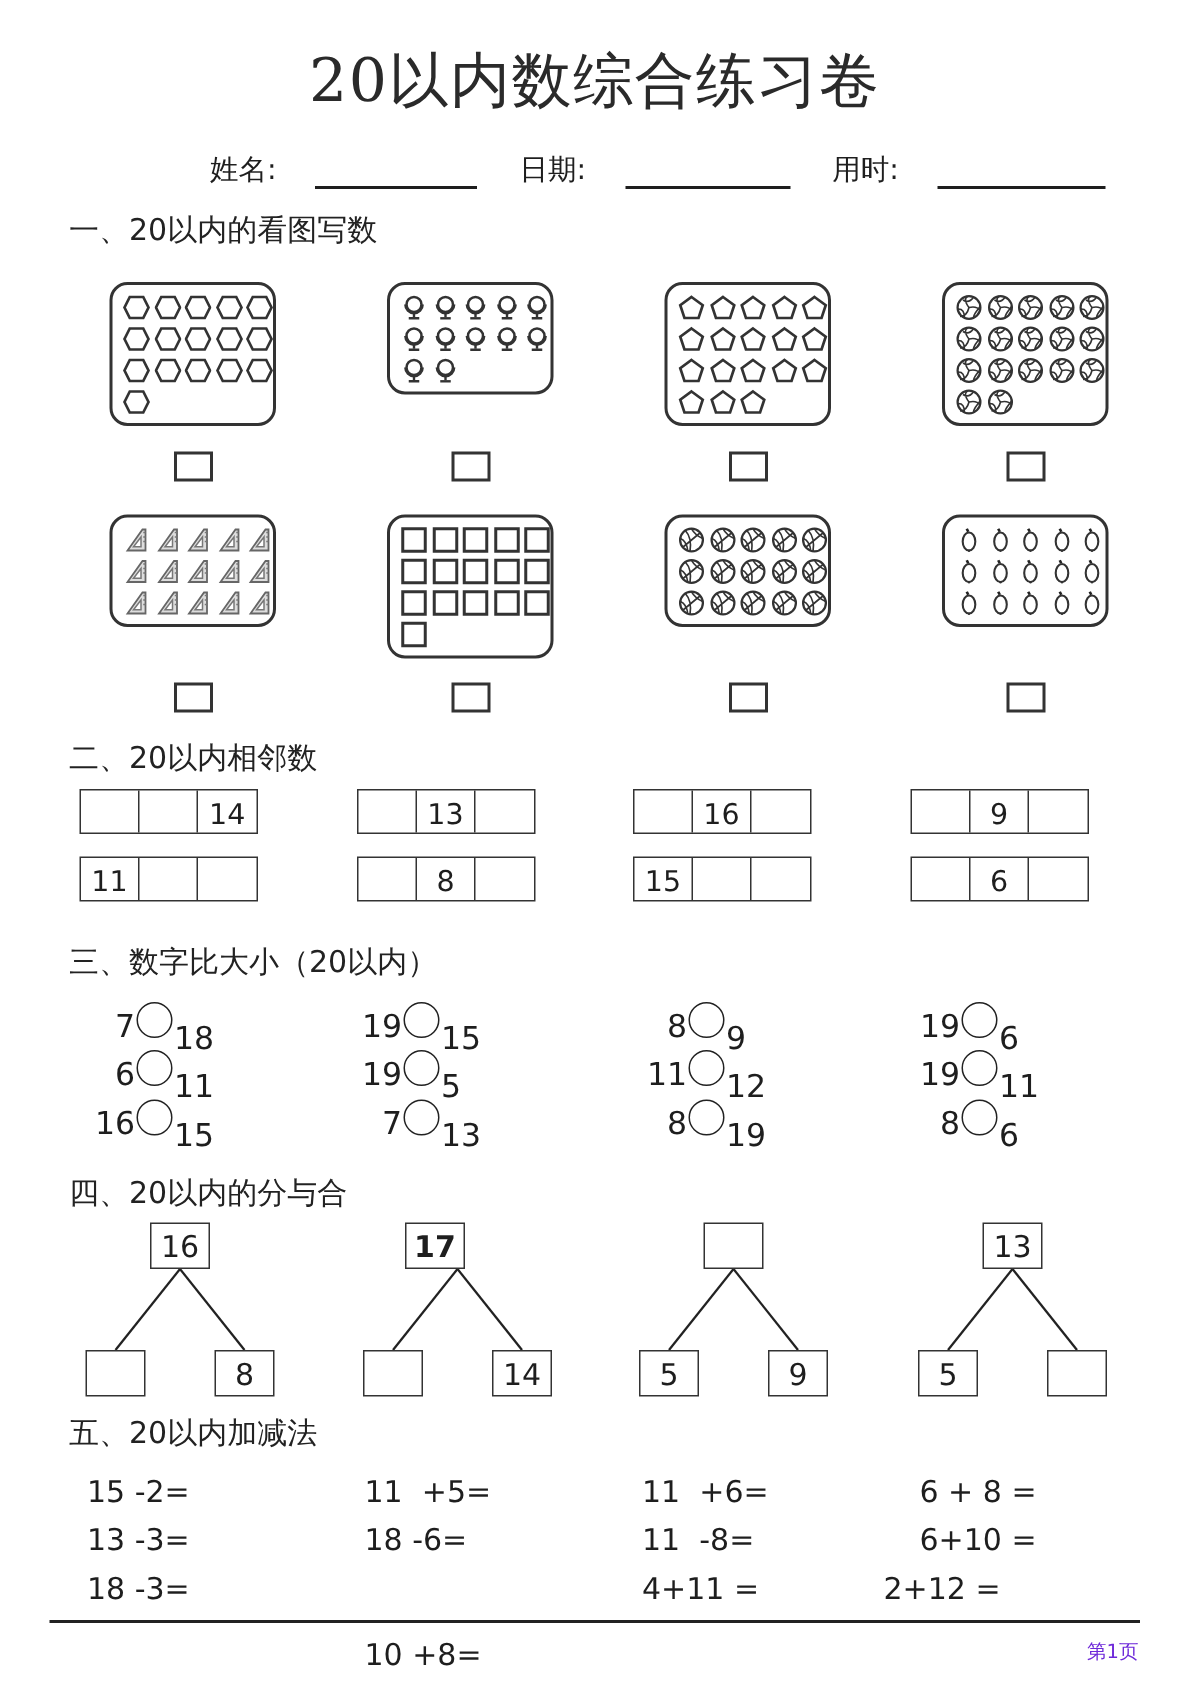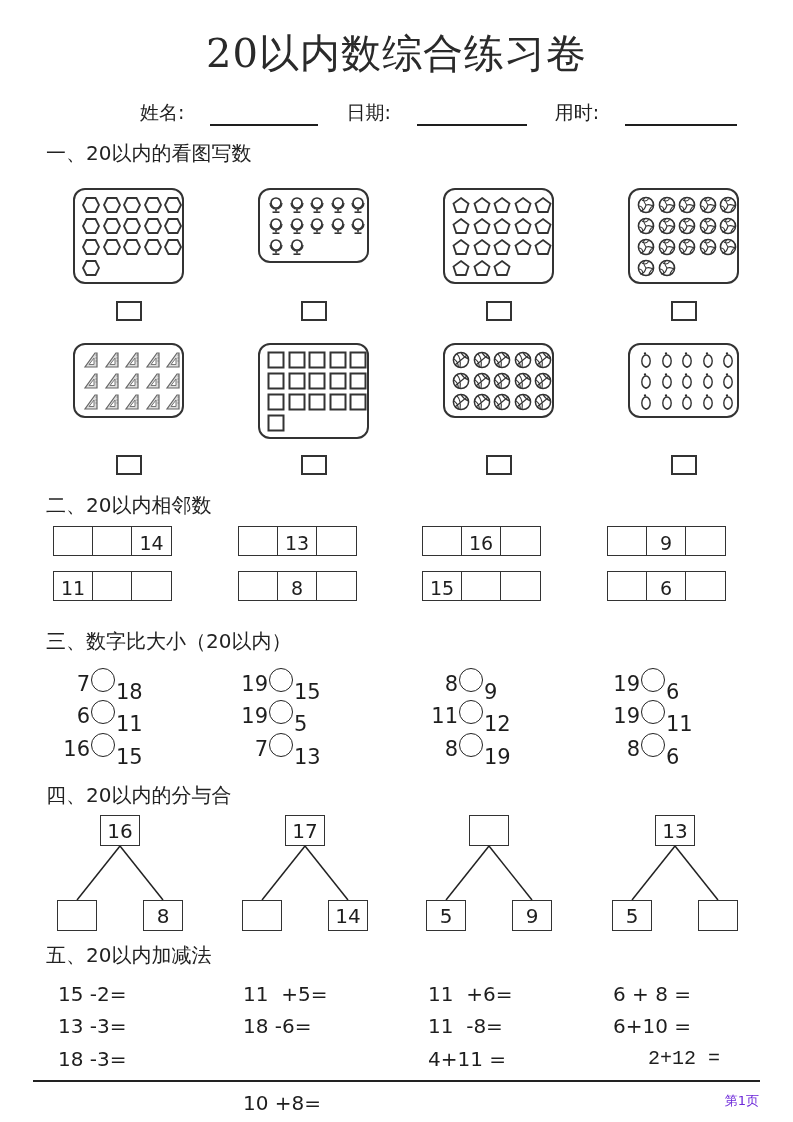--- a/index.html
+++ b/index.html
@@ -718,21 +718,21 @@
     <line x1="305" y1="846" x2="348" y2="900" stroke="#222" stroke-width="1.5"></line>
     <line x1="489" y1="846" x2="446" y2="900" stroke="#222" stroke-width="1.5"></line>
     <line x1="489" y1="846" x2="532" y2="900" stroke="#222" stroke-width="1.5"></line>
     <line x1="675" y1="846" x2="632" y2="900" stroke="#222" stroke-width="1.5"></line>
     <line x1="675" y1="846" x2="718" y2="900" stroke="#222" stroke-width="1.5"></line>
   </svg>
 <div id="bonds">
     <div class="abs tbox" style="left: 100px; top: 815px;">16</div>
     <div class="abs tbox" style="left: 57px; top: 900px;"></div>
     <div class="abs tbox" style="left: 143px; top: 900px;">8</div>
-    <div class="abs tbox" style="left: 285px; top: 815px;">17</div>
+    <div class="abs tbox" style="left: 270px; top: 815px; font-weight: bold;">17</div>
     <div class="abs tbox" style="left: 242px; top: 900px;"></div>
     <div class="abs tbox" style="left: 328px; top: 900px;">14</div>
     <div class="abs tbox" style="left: 469px; top: 815px;"></div>
     <div class="abs tbox" style="left: 426px; top: 900px;">5</div>
     <div class="abs tbox" style="left: 512px; top: 900px;">9</div>
     <div class="abs tbox" style="left: 655px; top: 815px;">13</div>
     <div class="abs tbox" style="left: 612px; top: 900px;">5</div>
     <div class="abs tbox" style="left: 698px; top: 900px;"></div>
   </div>
 
@@ -742,17 +742,17 @@
     <div class="abs eq" style="left: 58px; top: 1014px;">13 -3=</div>
     <div class="abs eq" style="left: 58px; top: 1047px;">18 -3=</div>
     <div class="abs eq" style="left: 243px; top: 982px;">11  +5=</div>
     <div class="abs eq" style="left: 243px; top: 1014px;">18 -6=</div>
     <div class="abs eq" style="left: 243px; top: 1091px;">10 +8=</div>
     <div class="abs eq" style="left: 428px; top: 982px;">11  +6=</div>
     <div class="abs eq" style="left: 428px; top: 1014px;">11  -8=</div>
     <div class="abs eq" style="left: 428px; top: 1047px;">4+11 =</div>
     <div class="abs eq" style="left: 613px; top: 982px;">6 + 8 =</div>
     <div class="abs eq" style="left: 613px; top: 1014px;">6+10 =</div>
-    <div class="abs eq" style="left: 648px; top: 1047px; font-family: Liberation Mono, monospace;">2+12 =</div>
+    <div class="abs eq" style="left: 589px; top: 1047px;">2+12 =</div>
   </div>
 
 <div class="abs rule"></div>
 <div class="abs pagelbl">第1页</div>
 
 </body></html>

